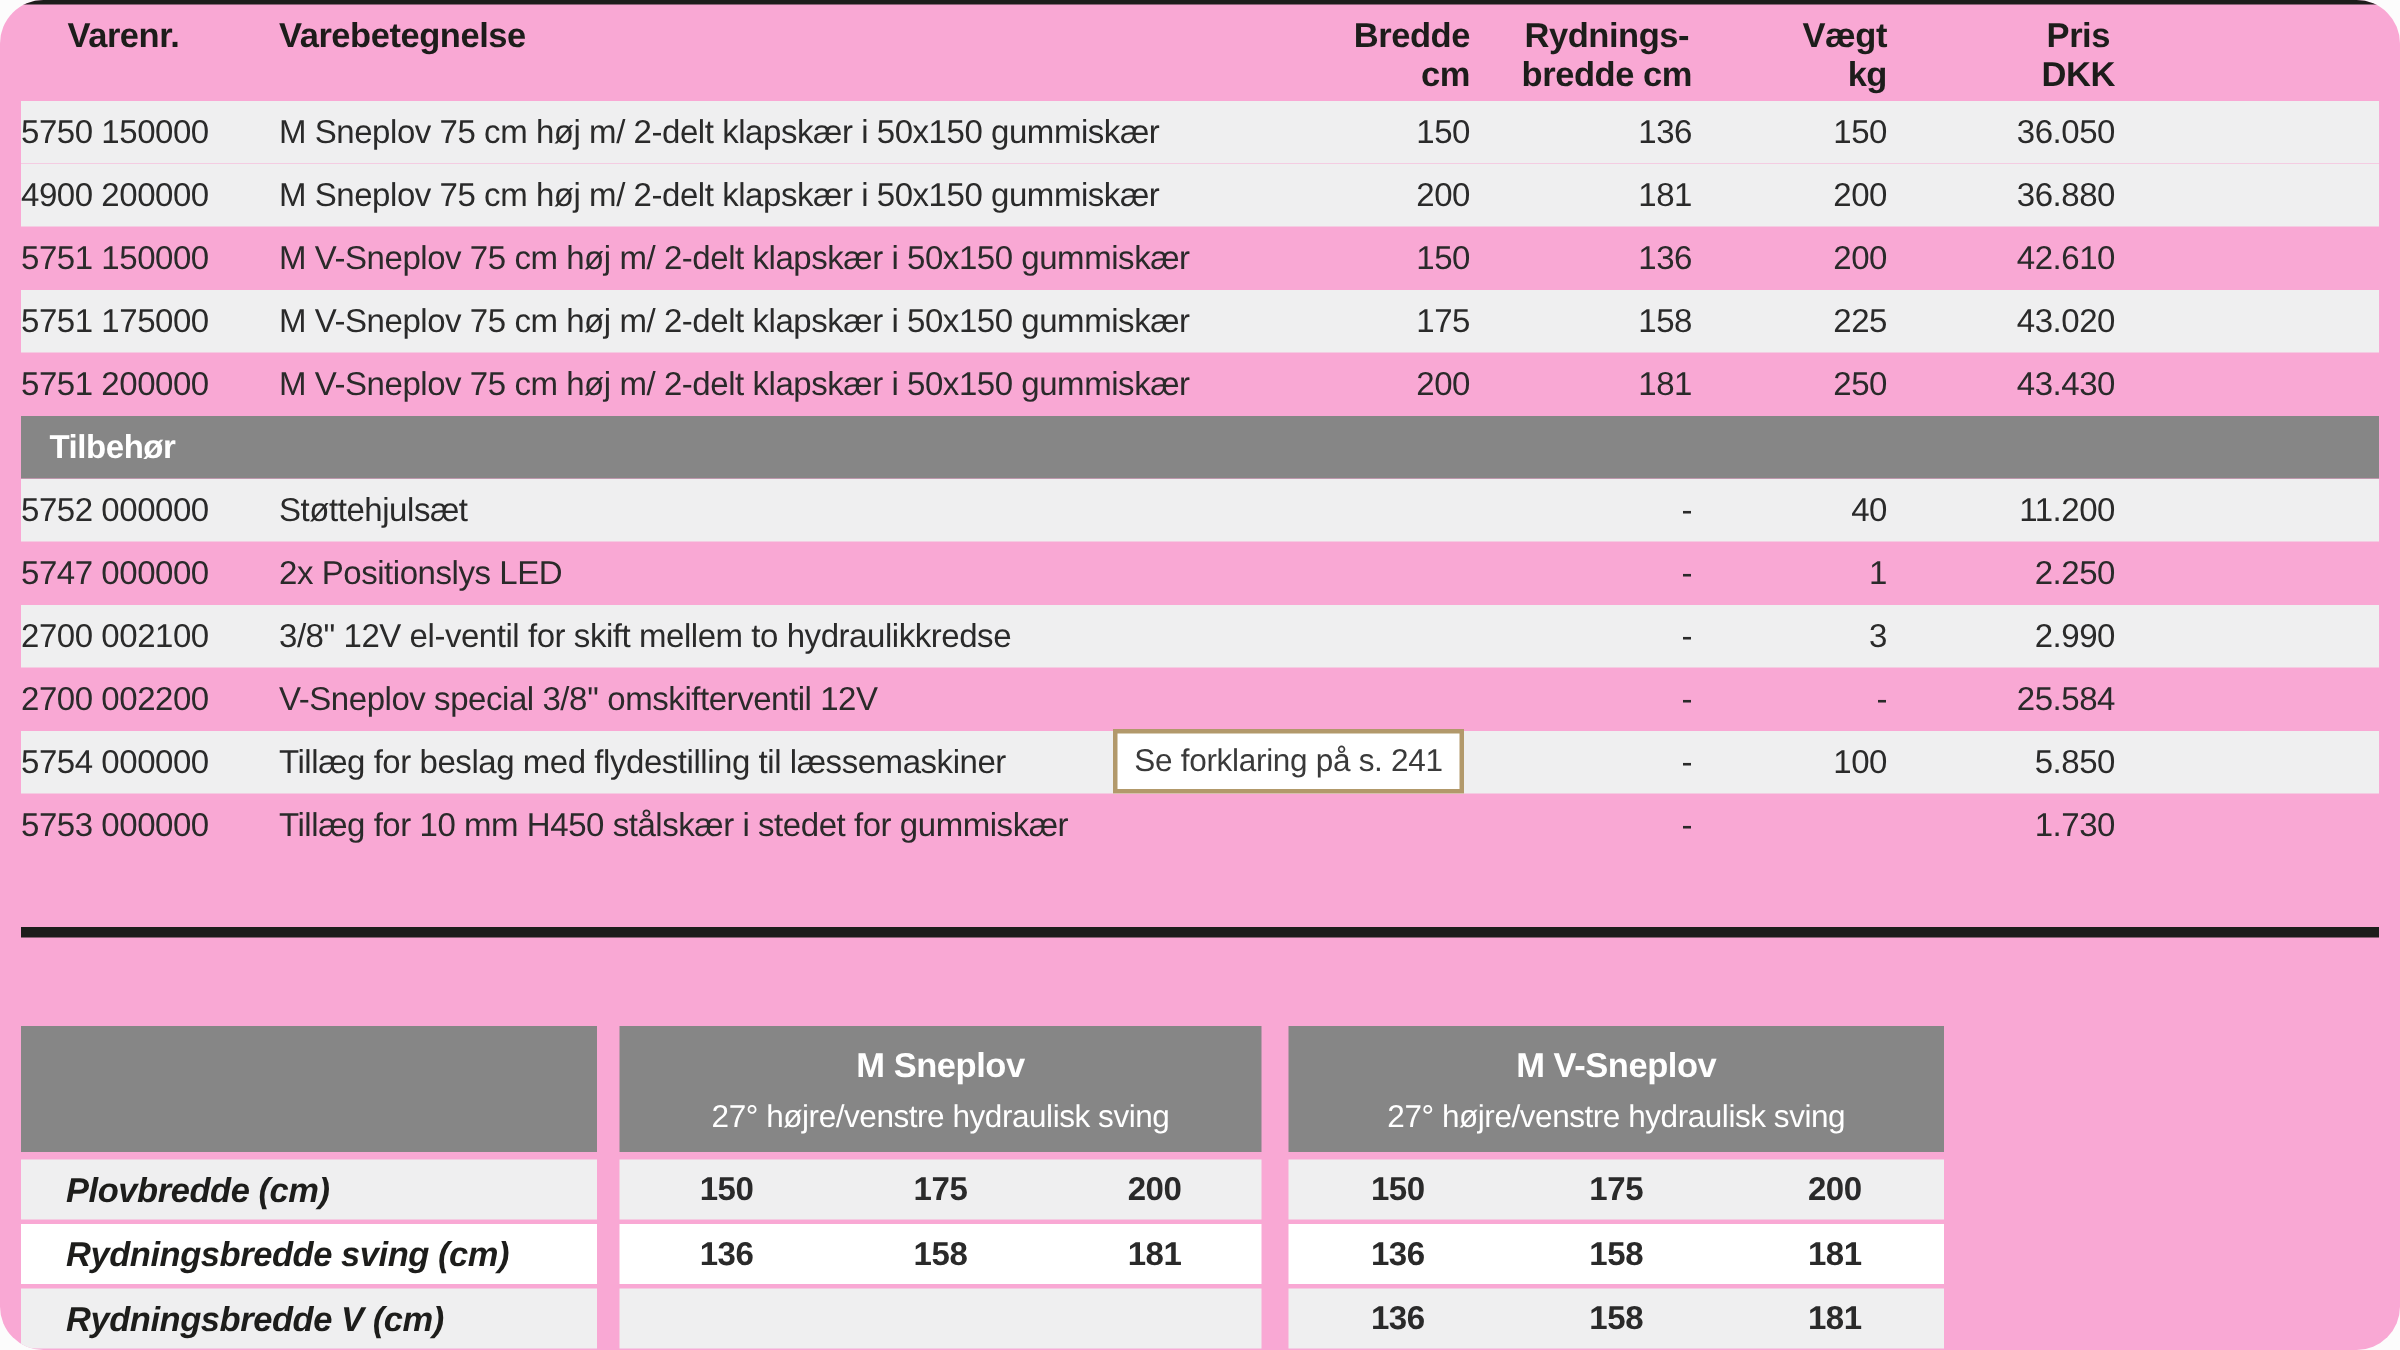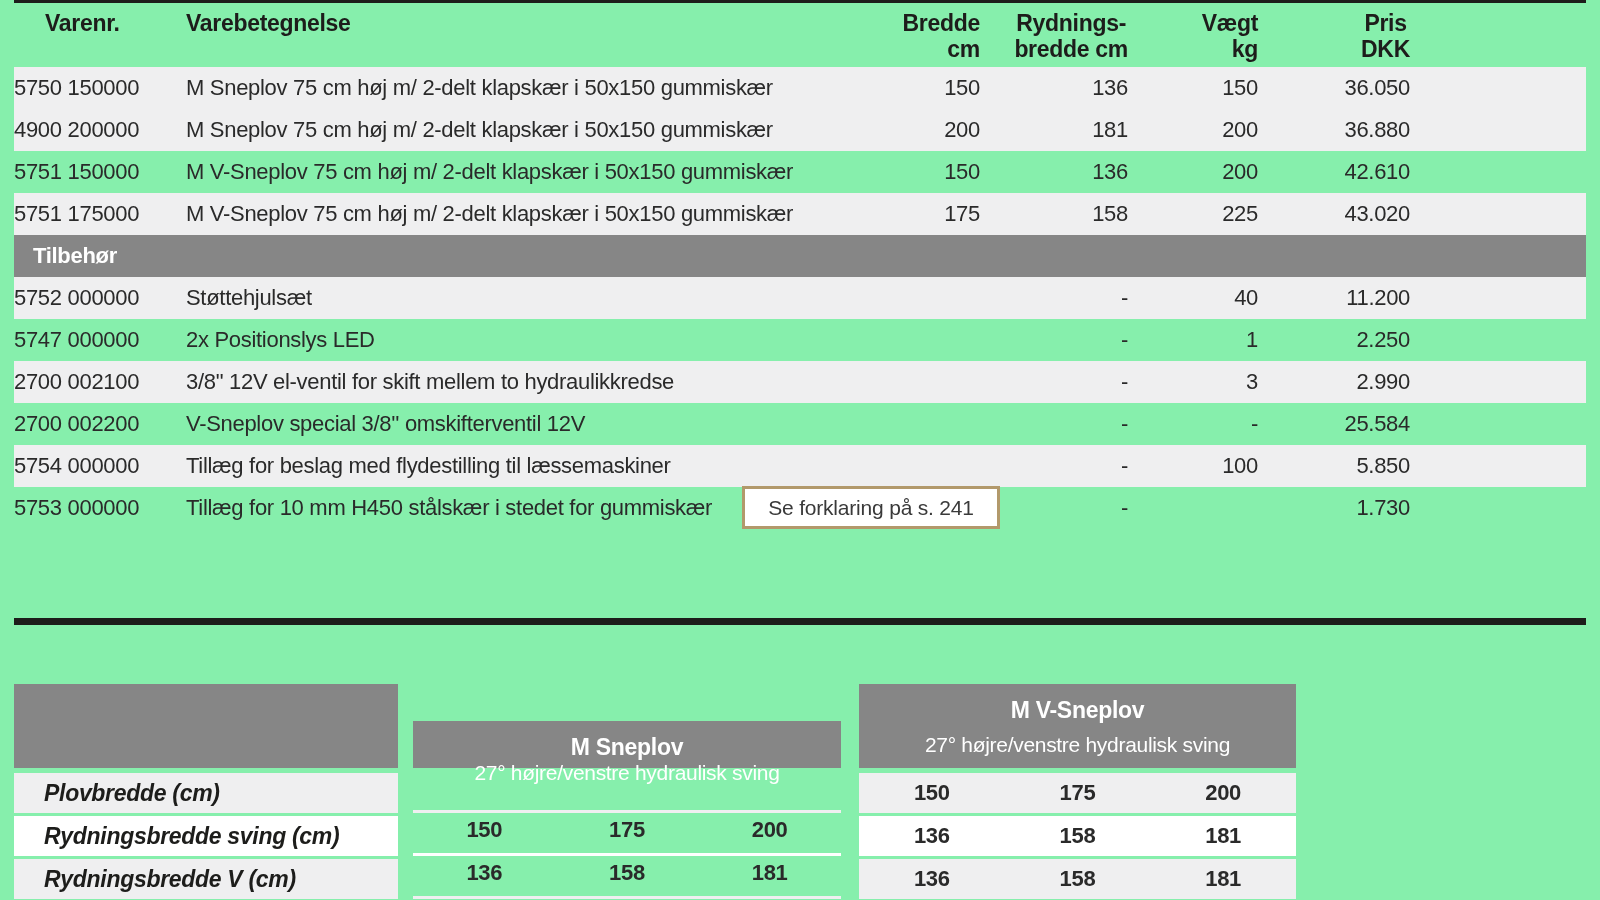--- a/index.html
+++ b/index.html
@@ -3,21 +3,21 @@
 <meta charset="utf-8">
 <style>
   html,body{margin:0;padding:0;}
   body{
     width:1600px;height:900px;
     background:#fcfcfc;
     font-family:"Liberation Sans", sans-serif;
     color:#222;
     -webkit-font-smoothing:antialiased;
   }
-  .page{position:relative;width:1600px;height:900px;overflow:hidden;background:#86efac;}
+  .page{position:relative;width:1600px;height:900px;overflow:hidden;background:#f9a8d4;border-radius:29px;}
 
   
   table.main{
     position:absolute;left:14px;top:0;
     width:1572px;
     border-collapse:collapse;table-layout:fixed;
     border-top:3px solid #1d1d1b;
     letter-spacing:-0.3px;
   }
   table.main th{
@@ -41,33 +41,33 @@
     background:#868686;color:#ffffff;
     font-weight:700;font-size:22px;padding-left:19px;
   }
   .bottom-rule{
     position:absolute;left:14px;top:618px;width:1572px;height:7px;
     background:#1d1d1b;
   }
 
   
   .annotation{
-    position:absolute;left:742px;top:486px;width:258px;height:43px;
+    position:absolute;left:742px;top:486px;width:234px;height:43px;
     background:#ffffff;border:3px solid #b2996b;
     display:flex;align-items:center;justify-content:center;
     font-size:21px;color:#3a3a3a;letter-spacing:-0.2px;
     box-sizing:border-box;
   }
 
   
   .spec{position:absolute;left:14px;top:684px;width:1282px;letter-spacing:-0.3px;}
   .spec-row{display:flex;}
   .cell-label{width:384px;flex:0 0 384px;font-style:italic;}
   .gap-a{width:15px;flex:0 0 15px;}
-  .cell-group{width:428px;flex:0 0 428px;margin-top:37px;}
+  .cell-group{width:428px;flex:0 0 428px;}
   .gap-b{width:18px;flex:0 0 18px;}
   .cell-group2{width:437px;flex:0 0 437px;}
   .spec-header{height:84px;margin-bottom:5px;}
   .spec-header .hdr-cell{
     background:#868686;color:#ffffff;
     display:flex;flex-direction:column;justify-content:space-between;
     padding:13px 0 11px 0;box-sizing:border-box;text-align:center;
   }
   .spec-title{font-size:23px;font-weight:700;}
   .spec-subtitle{font-size:21px;font-weight:400;}
@@ -156,20 +156,29 @@
       </tr>
       <tr class="stripe">
         <td class="c-varenr">5751 175000</td>
         <td class="c-name">M V-Sneplov 75 cm høj m/ 2-delt klapskær i 50x150 gummiskær</td>
         <td class="c-num">175</td>
         <td class="c-num">158</td>
         <td class="c-num">225</td>
         <td class="c-num">43.020</td>
         <td></td>
       </tr>
+      <tr>
+        <td class="c-varenr">5751 200000</td>
+        <td class="c-name">M V-Sneplov 75 cm høj m/ 2-delt klapskær i 50x150 gummiskær</td>
+        <td class="c-num">200</td>
+        <td class="c-num">181</td>
+        <td class="c-num">250</td>
+        <td class="c-num">43.430</td>
+        <td></td>
+      </tr>
       <tr class="section-row">
         <td colspan="7" class="c-varenr">Tilbehør</td>
       </tr>
       <tr class="stripe">
         <td class="c-varenr">5752 000000</td>
         <td class="c-name">Støttehjulsæt</td>
         <td class="c-num"></td>
         <td class="c-num">-</td>
         <td class="c-num">40</td>
         <td class="c-num">11.200</td>

